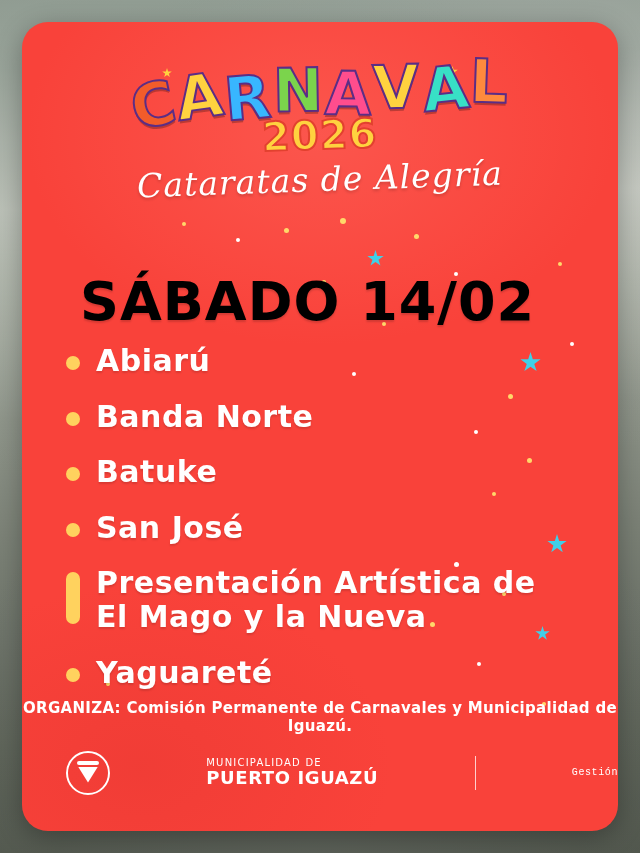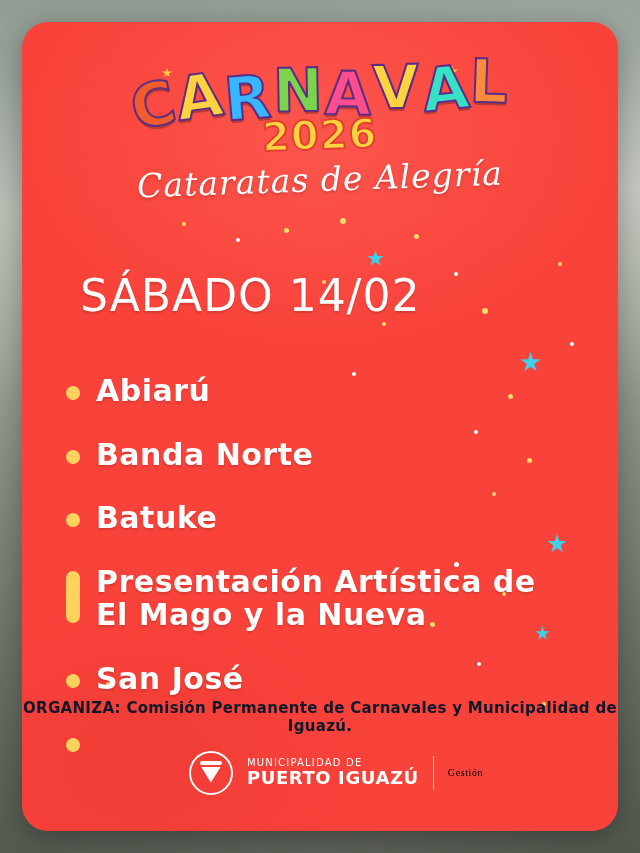--- a/index.html
+++ b/index.html
@@ -127,39 +127,38 @@
     display: inline-block;
     text-shadow: 0 2px 3px rgba(0,0,0,0.18);
   }
 
   
   .day-heading {
     position: absolute;
     left: 58px;
     top: 248px;
     font-family: "DejaVu Sans", sans-serif;
-    font-weight: normal;
-    font-size: 44px;
-    color: #ffffff;
+    font-weight: bold;
+    font-size: 54px;
+    color: #000000;
     letter-spacing: 1px;
     text-shadow: 0 2px 2px rgba(0,0,0,0.15);
   }
 
   
   .lineup {
     position: absolute;
     left: 44px;
     top: 322px;
     width: 480px;
   }
   .lineup-item {
     display: flex;
     align-items: flex-start;
     margin-bottom: 22px;
-    margin-top: 30px;
   }
   .bullet {
     width: 14px;
     height: 14px;
     border-radius: 50%;
     background: #ffd25e;
     margin-top: 12px;
     margin-right: 16px;
     flex: none;
   }
@@ -180,30 +179,30 @@
 
   
   .organiza {
     position: absolute;
     left: 0; right: 0;
     bottom: 96px;
     text-align: center;
     font-family: "DejaVu Sans", sans-serif;
     font-weight: bold;
     font-size: 15px;
-    color: #0f172a;
+    color: #ffffff;
     letter-spacing: 0.3px;
   }
   .footer-bar {
     position: absolute;
-    left: 0; right: 12px;
+    left: 0; right: 0;
     bottom: 36px;
     display: flex;
     align-items: center;
-    justify-content: center;
+    justify-content: space-between;
     gap: 14px;
     padding-left: 44px;
   }
   .crest {
     width: 40px; height: 40px;
     border-radius: 50%;
     border: 2px solid #ffffff;
     position: relative;
     flex: none;
   }
@@ -230,21 +229,21 @@
     font-family: "DejaVu Sans", sans-serif;
     line-height: 1.15;
   }
   .muni-top { font-size: 10px; letter-spacing: 1.2px; }
   .muni-bottom { font-size: 18px; font-weight: bold; letter-spacing: 0.6px; }
   .divider {
     width: 1px;
     height: 34px;
     background: rgba(255,255,255,0.75);
   }
-  .gestion { color: #000000; font-family: Liberation Serif, serif; line-height: 1.2; }
+  .gestion { color: #ffffff; font-family: Liberation Mono, monospace; line-height: 1.2; }
   .gestion-top { font-size: 10px; letter-spacing: 0.6px; }
   .gestion-name { font-size: 14px; font-weight: bold; letter-spacing: 0.3px; }
 </style>
 </head>
 <body>
 
 <div class="backdrop"></div>
 
 <div class="poster">
   <div class="poster-tint"></div>
@@ -297,32 +296,33 @@
     </div>
     <div class="lineup-item">
       <span class="bullet"></span>
       <span class="act-name">Banda Norte</span>
     </div>
     <div class="lineup-item">
       <span class="bullet"></span>
       <span class="act-name">Batuke</span>
     </div>
     <div class="lineup-item">
+      <span class="bullet"></span>
+      <span class="act-name">San José</span>
+    </div>
+    <div class="lineup-item">
       <span class="bullet tall"></span>
       <span class="act-name">
         <span>Presentación Artística de</span><br>
         <span>El Mago y la Nueva</span>
       </span>
     </div>
     <div class="lineup-item">
       <span class="bullet"></span>
-      <span class="act-name">San José</span>
-    </div>
-    <div class="lineup-item">
-      <span class="bullet"></span>
+      <span class="act-name">Yaguareté</span>
     </div>
   </div>
 
   <div class="organiza">ORGANIZA: Comisión Permanente de Carnavales y Municipalidad de Iguazú.</div>
 
   <div class="footer-bar">
     <div class="crest"></div>
     <div class="muni">
       <div class="muni-top">MUNICIPALIDAD DE</div>
       <div class="muni-bottom">PUERTO IGUAZÚ</div>

